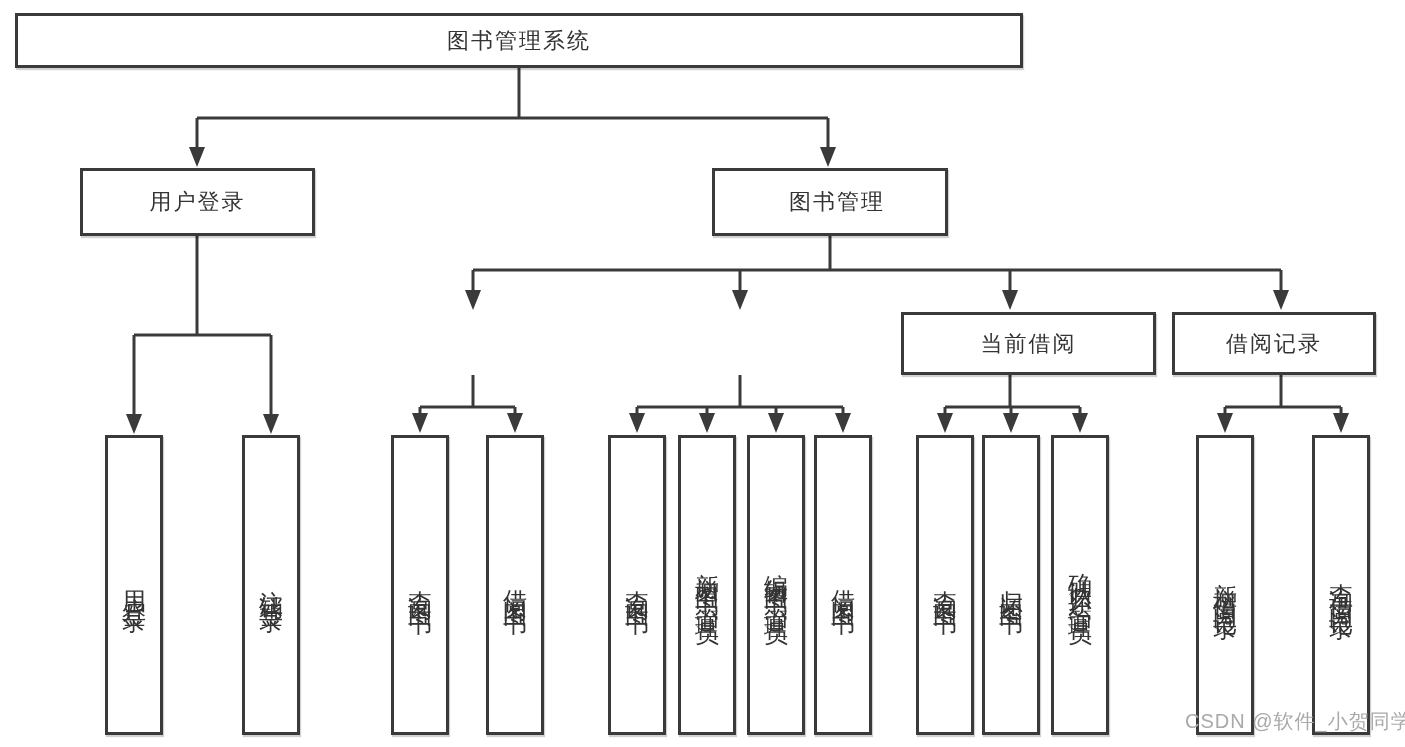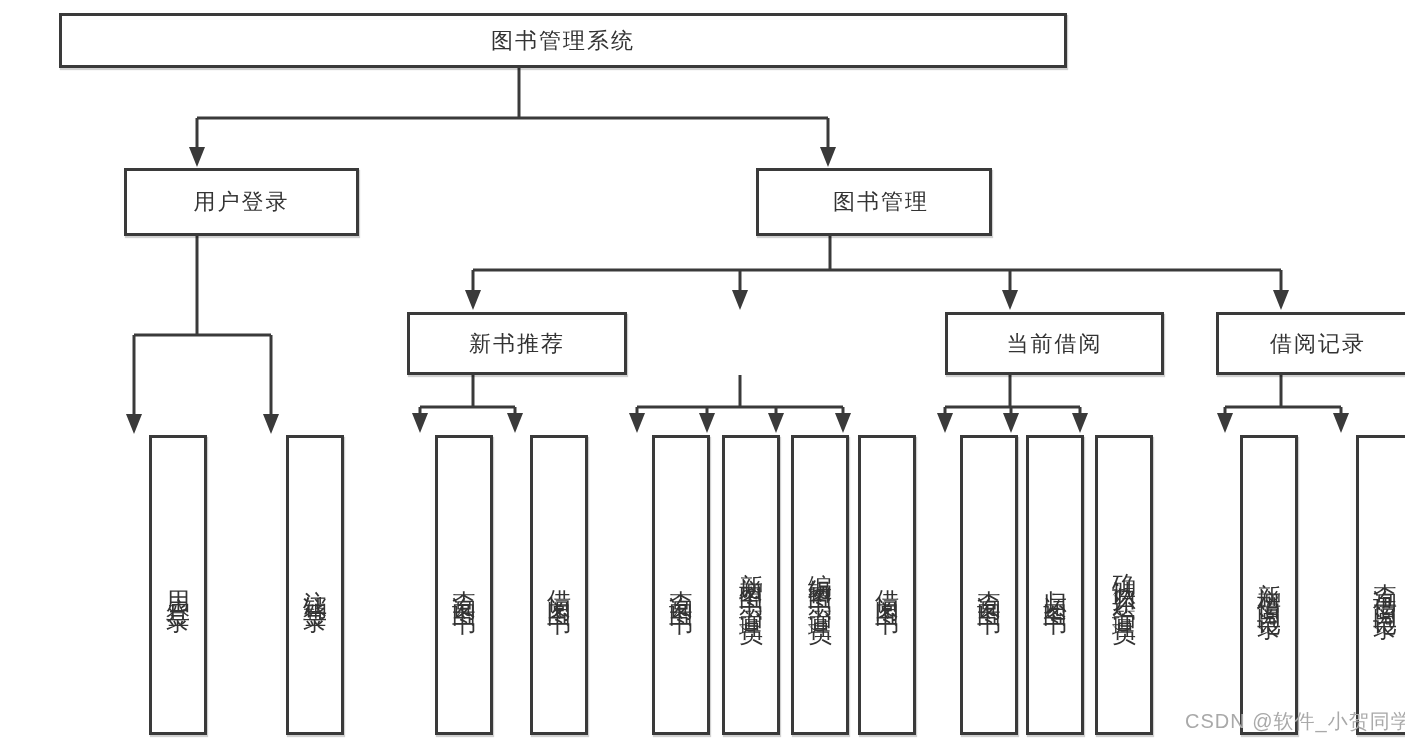--- a/index.html
+++ b/index.html
@@ -25,41 +25,40 @@
     position: absolute;
     box-sizing: border-box;
     background: #ffffff;
     border: 3px solid #3a3a3a;
     display: flex;
     align-items: center;
     justify-content: center;
     color: #333333;
     z-index: 2;
     box-shadow: 1px 2px 1px rgba(0,0,0,0.18);
-    margin-left: 44px;
   }
   .box .label {
     font-size: 22px;
     letter-spacing: 2px;
     white-space: nowrap;
   }
   .leaf .label {
     writing-mode: vertical-rl;
     text-orientation: mixed;
     font-size: 24px;
     letter-spacing: 7px;
     line-height: 1;
   }
   
   #node-root        { left: 15px;   top: 13px;  width: 1008px; height: 55px; }
   #node-user-login  { left: 80px;   top: 168px; width: 235px;  height: 68px; }
   #node-book-mgmt   { left: 712px;  top: 168px; width: 236px;  height: 68px; padding-left: 14px; }
   #node-recommend   { left: 363px;  top: 312px; width: 220px;  height: 63px; }
   #node-borrowing   { left: 631px;  top: 312px; width: 219px;  height: 63px; }
-  #node-current     { left: 901px;  top: 312px; width: 219px;  height: 63px; }
+  #node-current     { left: 901px;  top: 312px; width: 255px;  height: 63px; }
   #node-records     { left: 1172px; top: 312px; width: 204px;  height: 63px; }
   .leaf             { top: 435px;   width: 58px; height: 300px; }
   #leaf-u1 { left: 105px; }
   #leaf-u2 { left: 242px; }
   #leaf-n1 { left: 391px; }
   #leaf-n2 { left: 486px; }
   #leaf-b1 { left: 608px; }
   #leaf-b2 { left: 678px; }
   #leaf-b3 { left: 747px; }
   #leaf-b4 { left: 814px; }
@@ -154,23 +153,20 @@
     <span class="label">图书管理系统</span>
   </div>
 
   <div class="box" id="node-user-login">
     <span class="label">用户登录</span>
   </div>
   <div class="box" id="node-book-mgmt">
     <span class="label">图书管理</span>
   </div>
 
-  <div class="box" id="node-recommend">
-    <span class="label">新书推荐</span>
-  </div>
   <div class="box" id="node-current">
     <span class="label">当前借阅</span>
   </div>
   <div class="box" id="node-records">
     <span class="label">借阅记录</span>
   </div>
 
   <div class="box leaf" id="leaf-u1">
     <span class="label">用户登录</span>
   </div>

